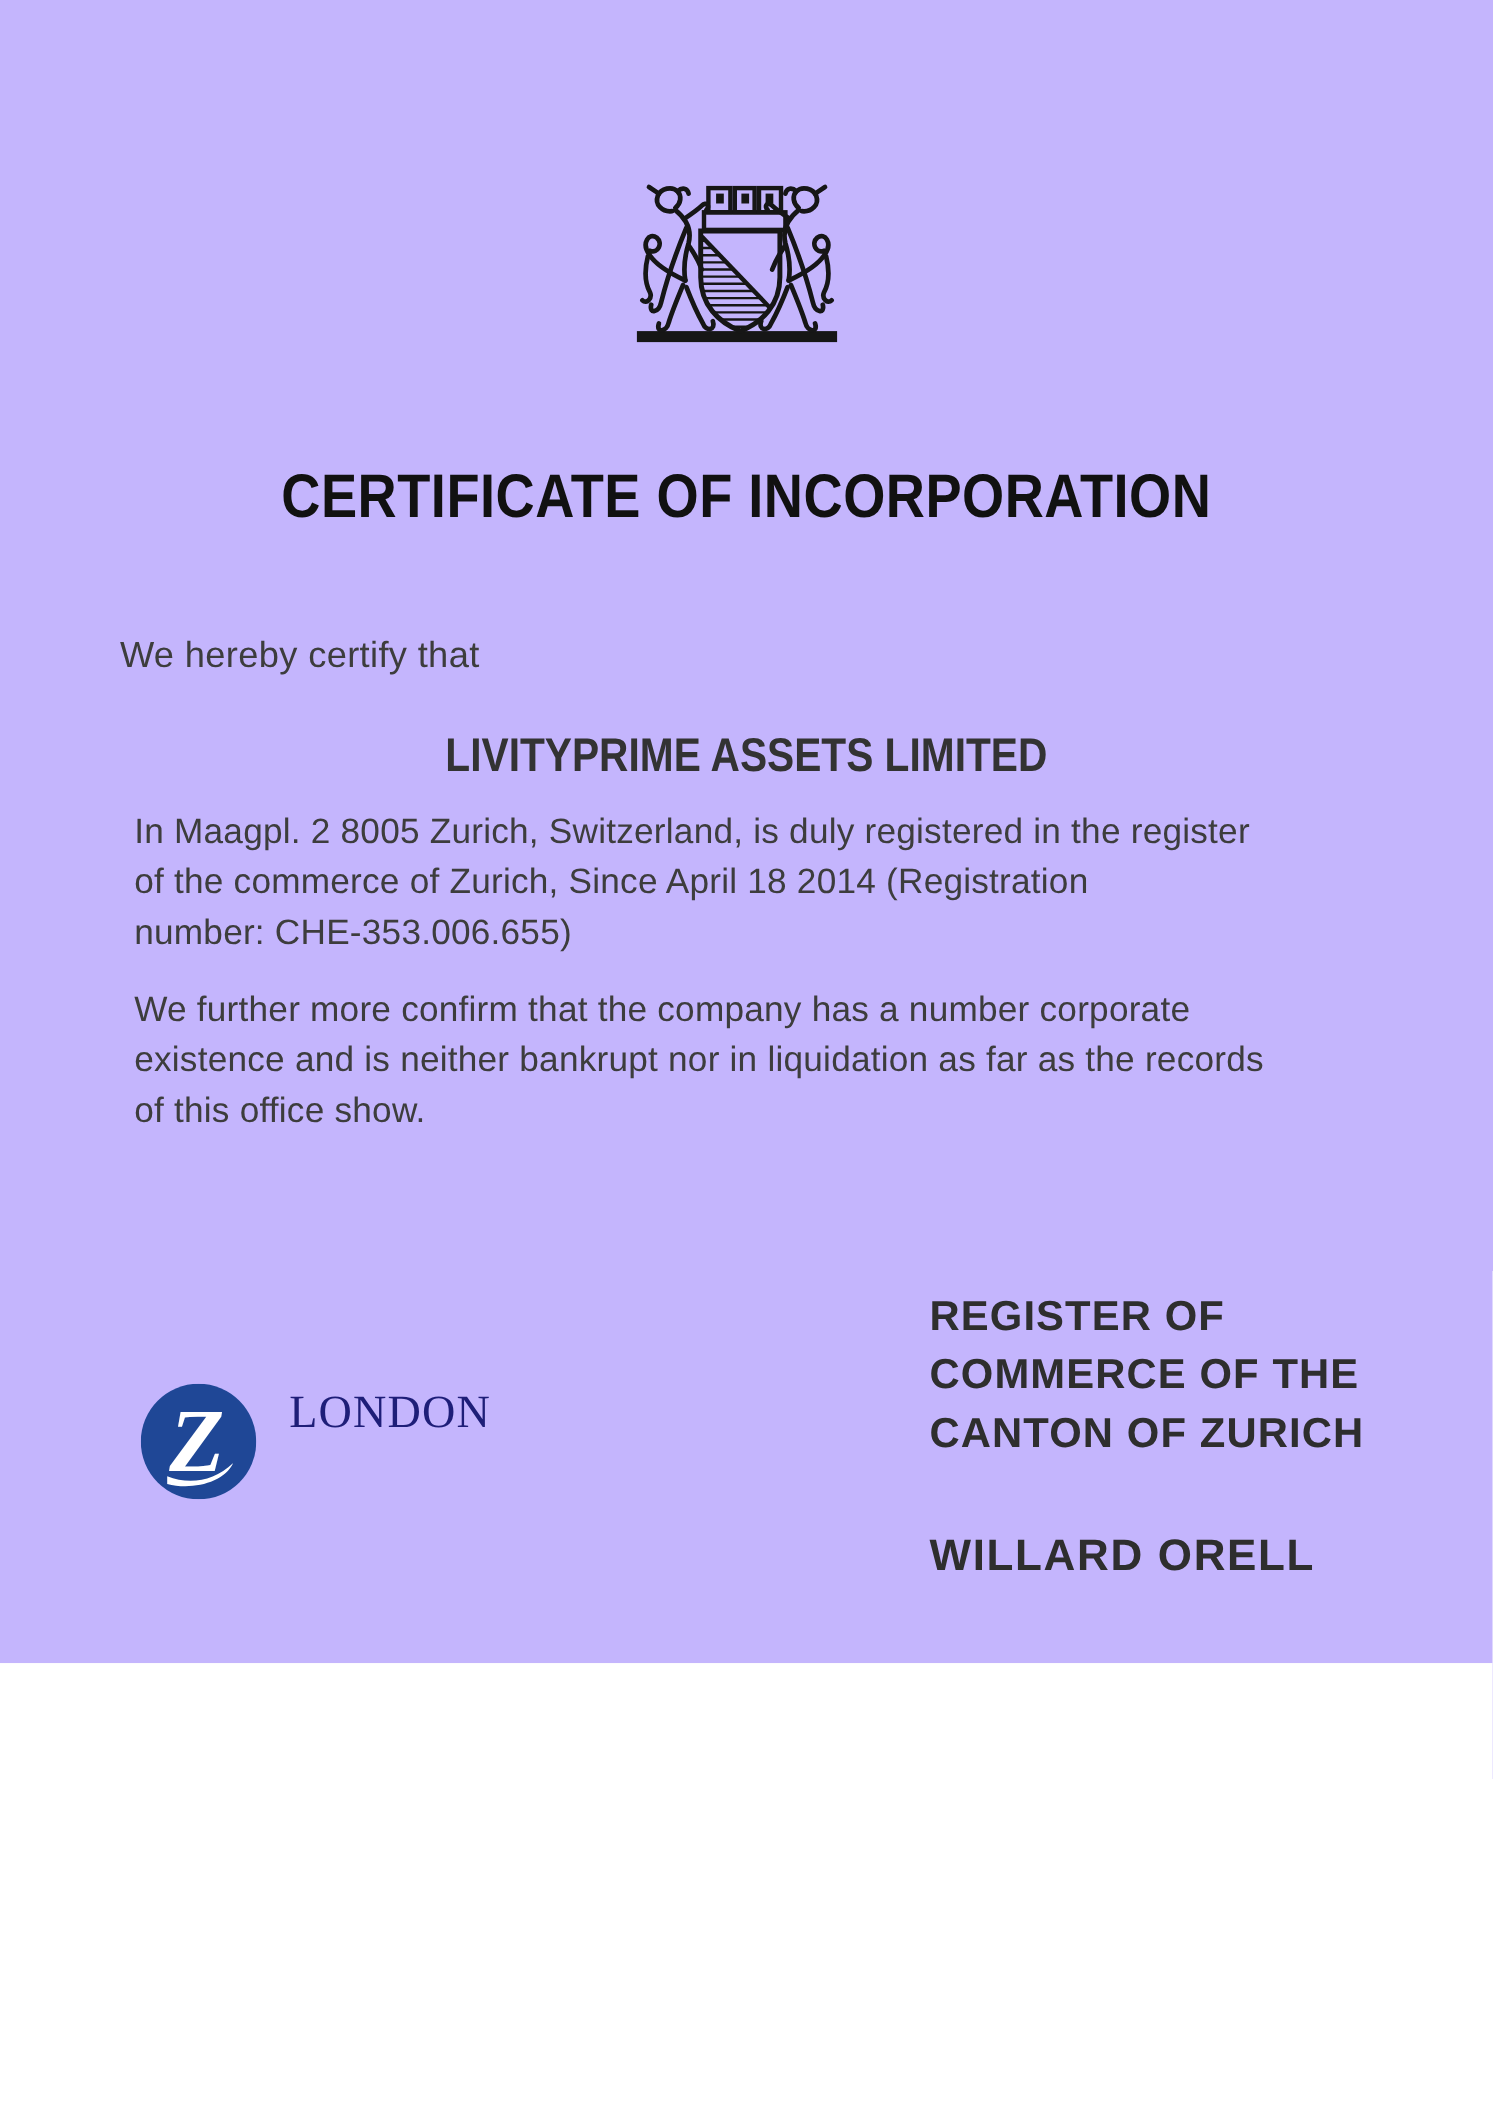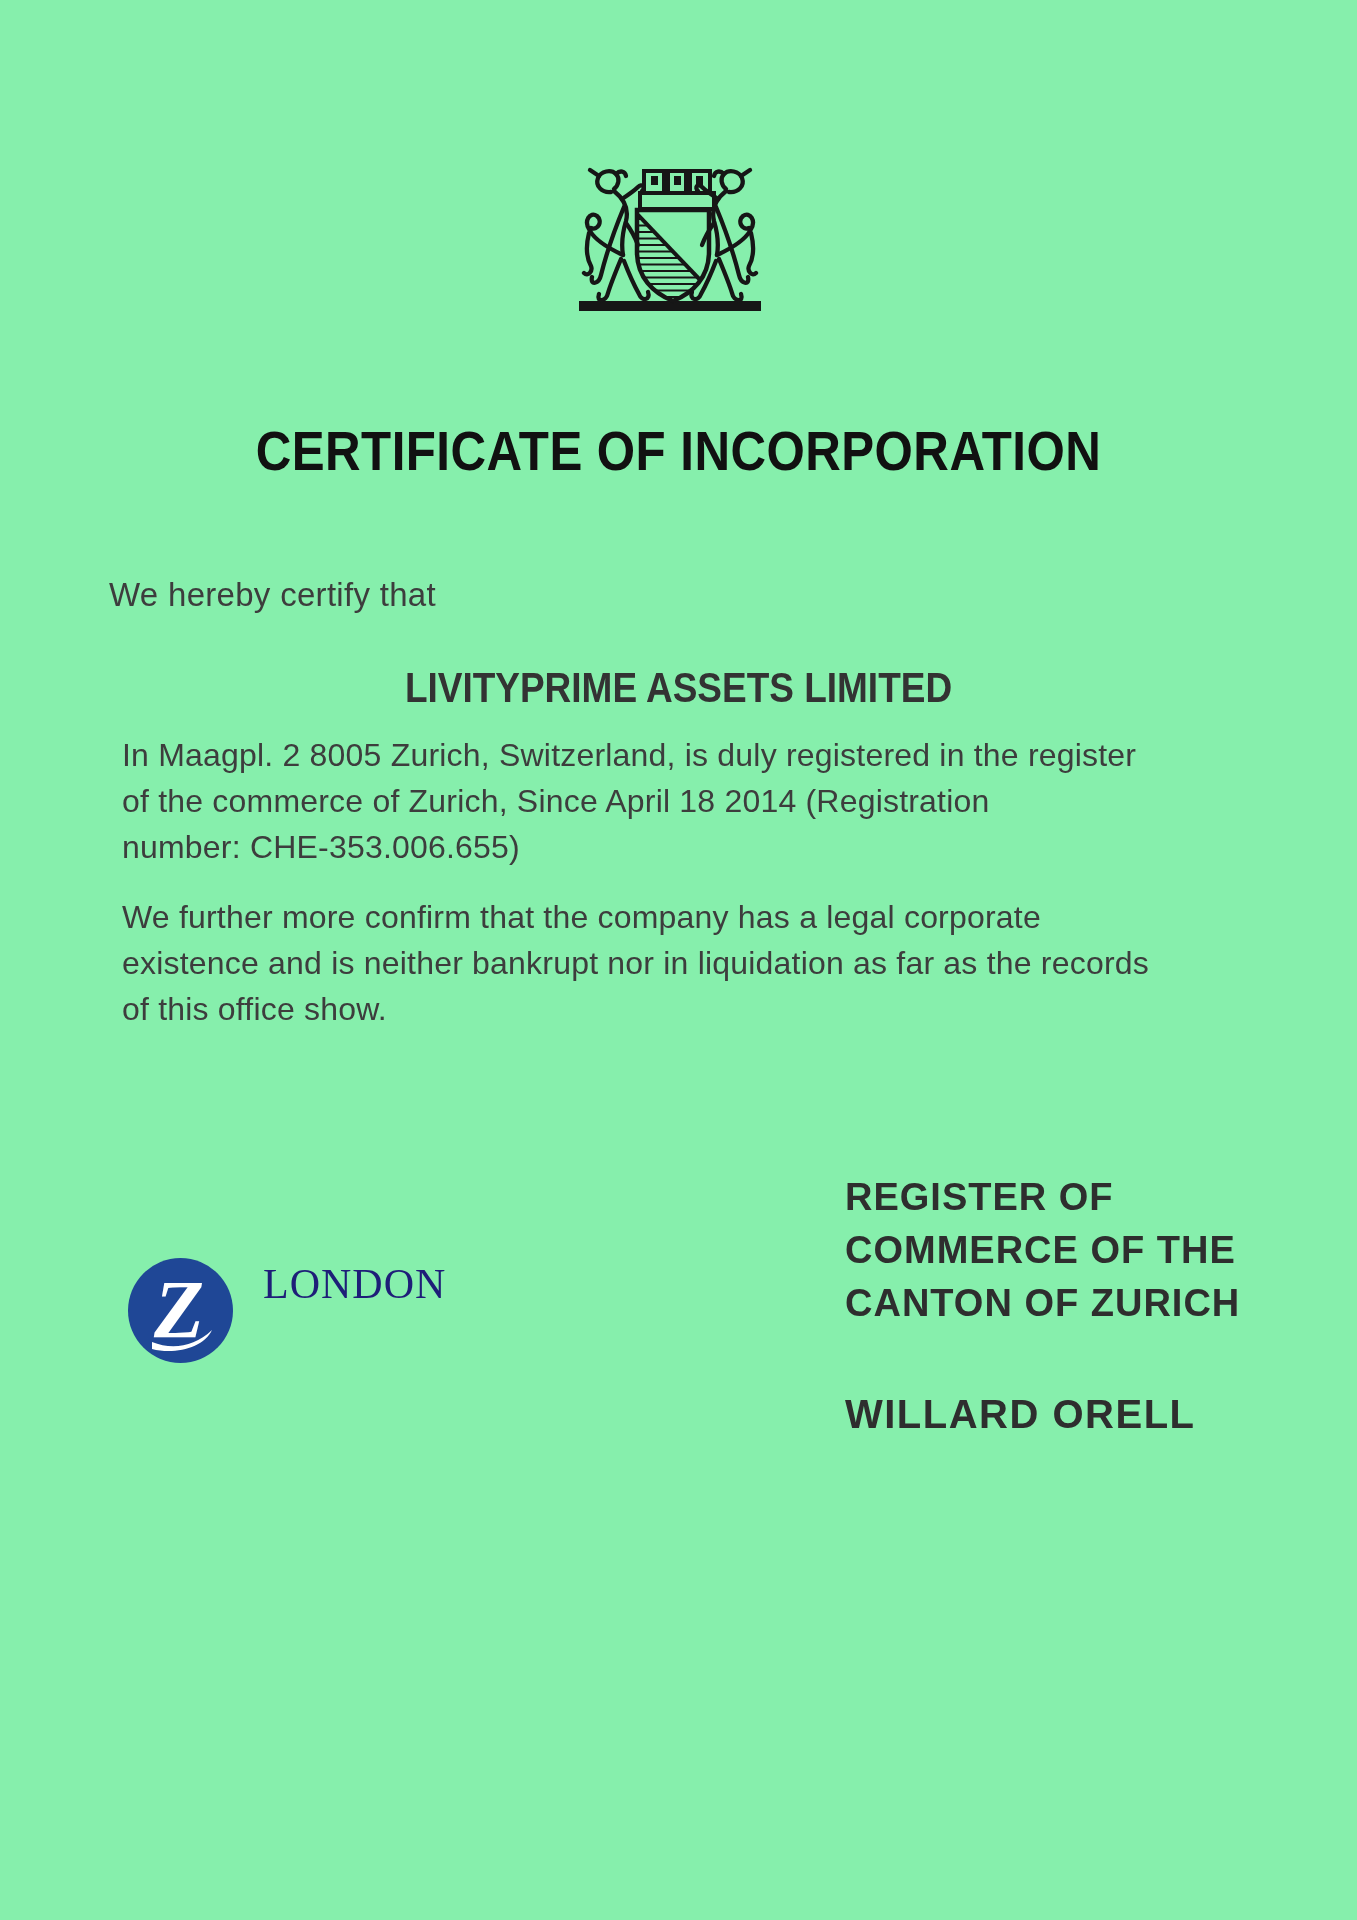--- a/index.html
+++ b/index.html
@@ -1,20 +1,20 @@
 <!DOCTYPE html>
 <html><head>
 <meta charset="utf-8">
 <style>
   html, body { margin: 0; padding: 0; background: #ffffff; }
   .page {
     position: relative;
     width: 1357px;
-    height: 1920px;
-    background: #86efac;
+    height: 1512px;
+    background: #c4b5fd;
     overflow: hidden;
     font-family: "Liberation Sans", sans-serif;
   }
   .abs { position: absolute; }
 
   .crest {
     left: 578px; top: 167px;
     width: 184px; height: 146px;
   }
 
@@ -161,21 +161,21 @@
 
   <div class="abs doc-title">CERTIFICATE OF INCORPORATION</div>
 
   <div class="abs intro-line">We hereby certify that</div>
 
   <div class="abs company-name">LIVITYPRIME ASSETS LIMITED</div>
 
   <div class="abs body-par par-1">In Maagpl. 2 8005 Zurich, Switzerland, is duly registered in the register
 of the commerce of Zurich, Since April 18 2014 (Registration
 number: CHE-353.006.655)</div>
-  <div class="abs body-par par-2">We further more confirm that the company has a legal corporate
+  <div class="abs body-par par-2">We further more confirm that the company has a number corporate
 existence and is neither bankrupt nor in liquidation as far as the records
 of this office show.</div>
 
   <div class="abs registrar-office">REGISTER OF
 COMMERCE OF THE
 CANTON OF ZURICH</div>
   <div class="abs registrar-signer">WILLARD ORELL</div>
 
   <svg class="abs z-logo" viewBox="0 0 105 105" aria-hidden="true">
     <circle cx="52.5" cy="52.5" r="52.5" fill="#1f4796"></circle>

